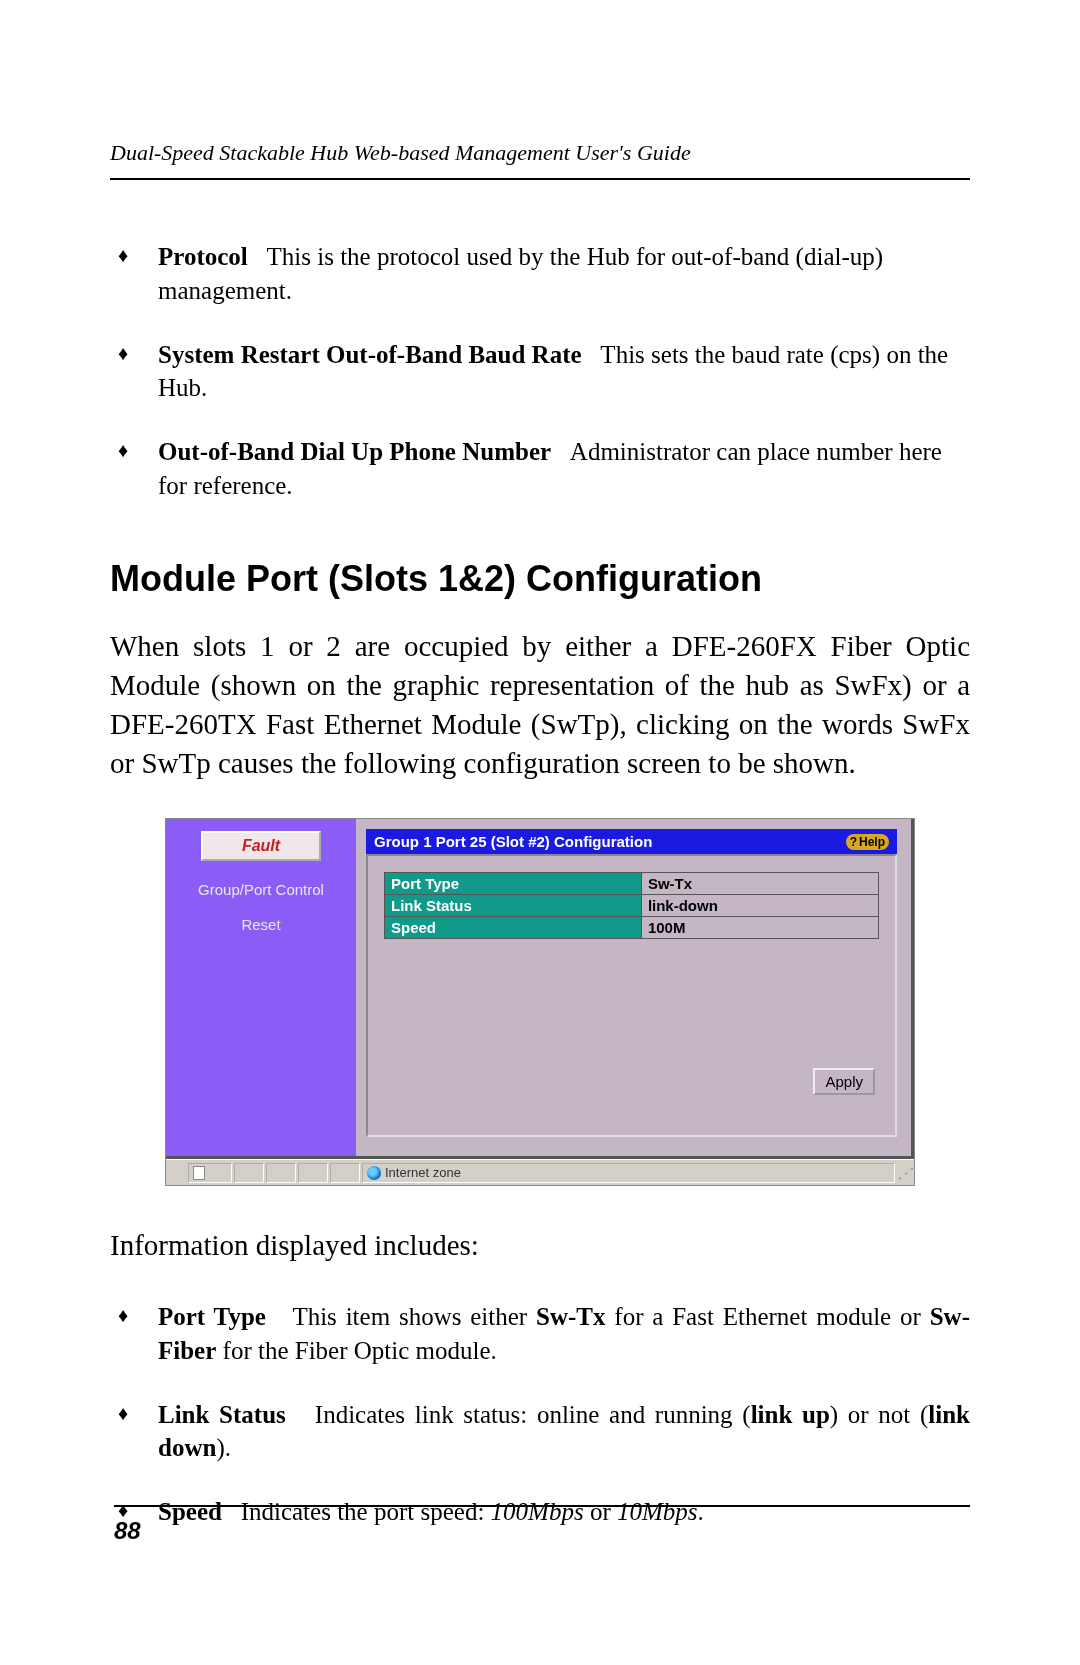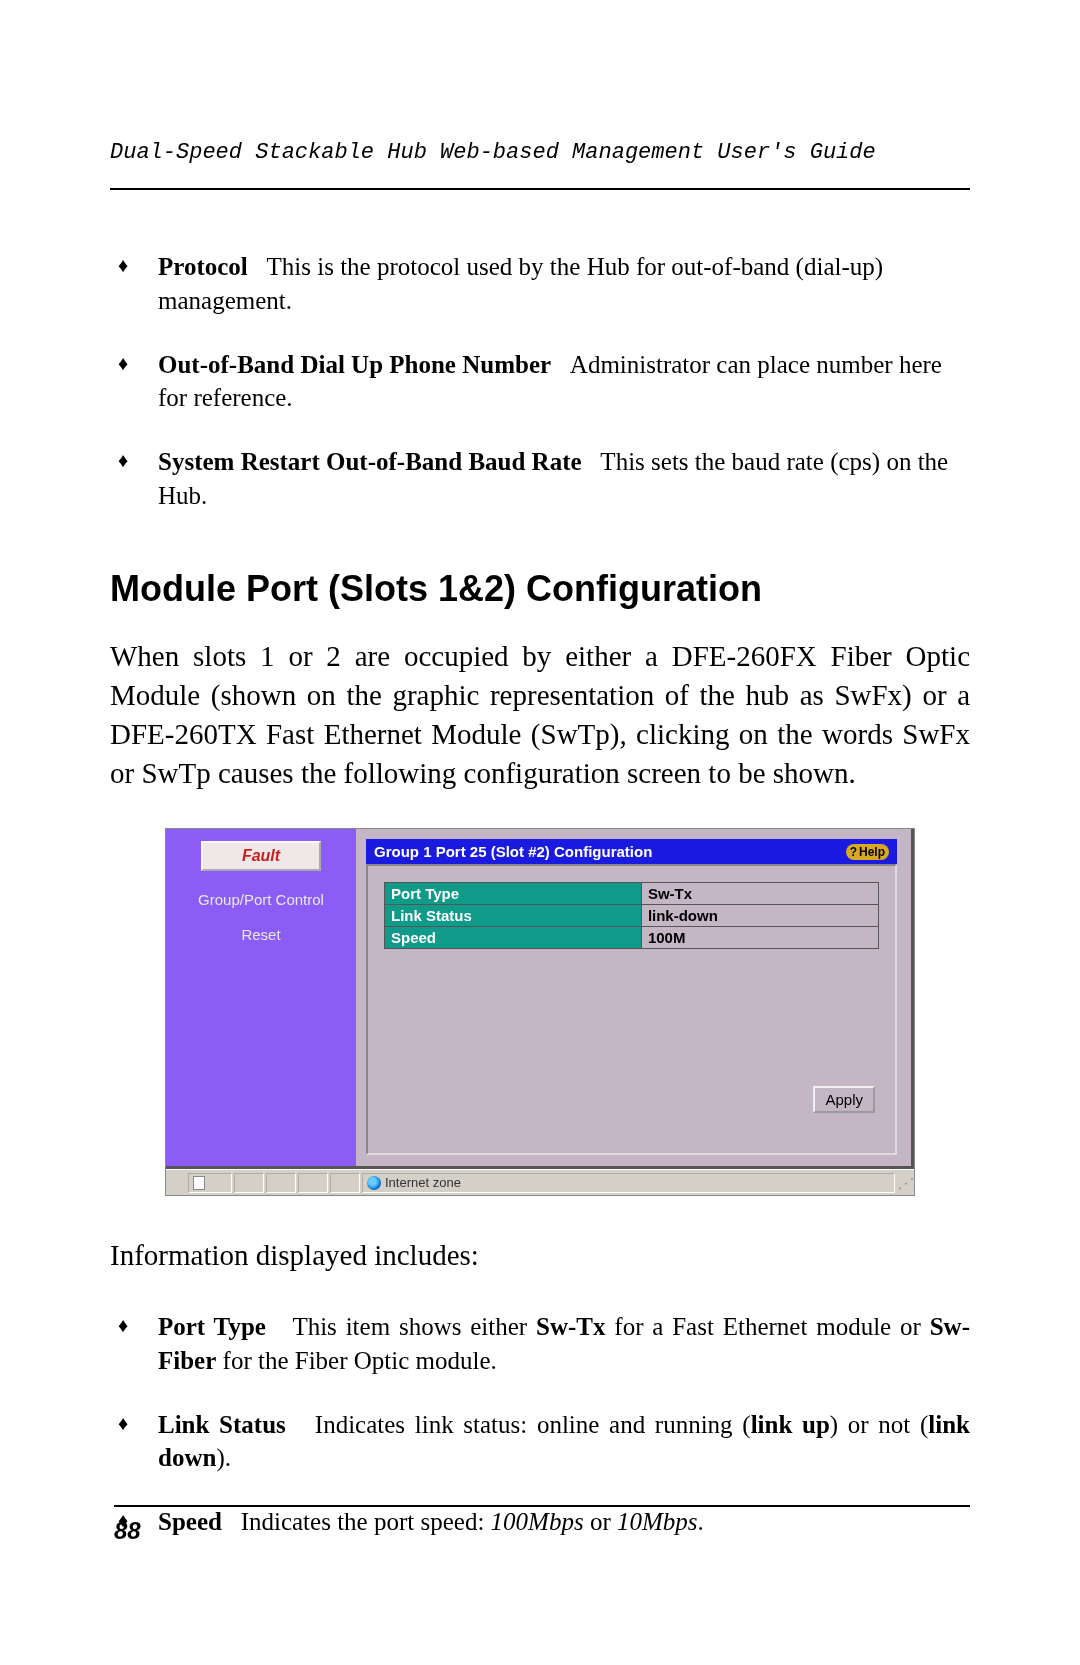--- a/index.html
+++ b/index.html
@@ -7,23 +7,23 @@
     background: #fff;
     width: 1080px;
     height: 1665px;
     font-family: "Times New Roman", Times, serif;
     color: #000;
     position: relative;
     padding: 140px 110px 80px 110px;
   }
   .header-line {
     font-style: italic;
-    font-family: Liberation Mono, monospace;
+    font-family: Liberation Serif, serif;
     font-size: 22px;
-    padding-bottom: 23px;
+    padding-bottom: 12px;
     border-bottom: 2px solid #000;
     margin-bottom: 60px;
   }
   .bullet-list {
     list-style: none;
     margin-left: 0;
   }
   .bullet-list li {
     position: relative;
     padding-left: 48px;
@@ -89,21 +89,21 @@
     font-style: italic;
   }
   .sidebar-item {
     font-size: 15px;
     margin-bottom: 18px;
     color: #e8e8e8;
   }
   .main-panel {
     flex: 1;
     background: #c4b6c4;
-    padding: 10px 14px 10px 10px;
+    padding: 10px 14px 18px 10px;
     position: relative;
     border-radius: 15px;
   }
   .titlebar {
     background: #1a1ae0;
     color: #fff;
     font-weight: bold;
     font-size: 15px;
     padding: 4px 8px;
     display: flex;
@@ -232,24 +232,24 @@
 </head>
 <body>
 
 <div class="header-line">Dual-Speed Stackable Hub Web-based Management User's Guide</div>
 
 <ul class="bullet-list">
   <li>
     <span class="bold">Protocol</span>&nbsp;&nbsp;&nbsp;<span>This is the protocol used by the Hub for out-of-band (dial-up) management.</span>
   </li>
   <li>
+    <span class="bold">System Restart Out-of-Band Baud Rate</span>&nbsp;&nbsp;&nbsp;<span>This sets the baud rate (cps) on the Hub.</span>
+  </li>
+  <li>
     <span class="bold">Out-of-Band Dial Up Phone Number</span>&nbsp;&nbsp;&nbsp;<span>Administrator can place number here for reference.</span>
-  </li>
-  <li>
-    <span class="bold">System Restart Out-of-Band Baud Rate</span>&nbsp;&nbsp;&nbsp;<span>This sets the baud rate (cps) on the Hub.</span>
   </li>
 </ul>
 
 <h2 class="section-heading">Module Port (Slots 1&amp;2) Configuration</h2>
 
 <p class="body-para">When slots 1 or 2 are occupied by either a DFE-260FX Fiber Optic Module (shown on the graphic representation of the hub as SwFx) or a DFE-260TX Fast Ethernet Module (SwTp), clicking on the words SwFx or SwTp causes the following configuration screen to be shown.</p>
 
 <div class="screenshot">
   <div class="ss-body">
     <div class="sidebar">

